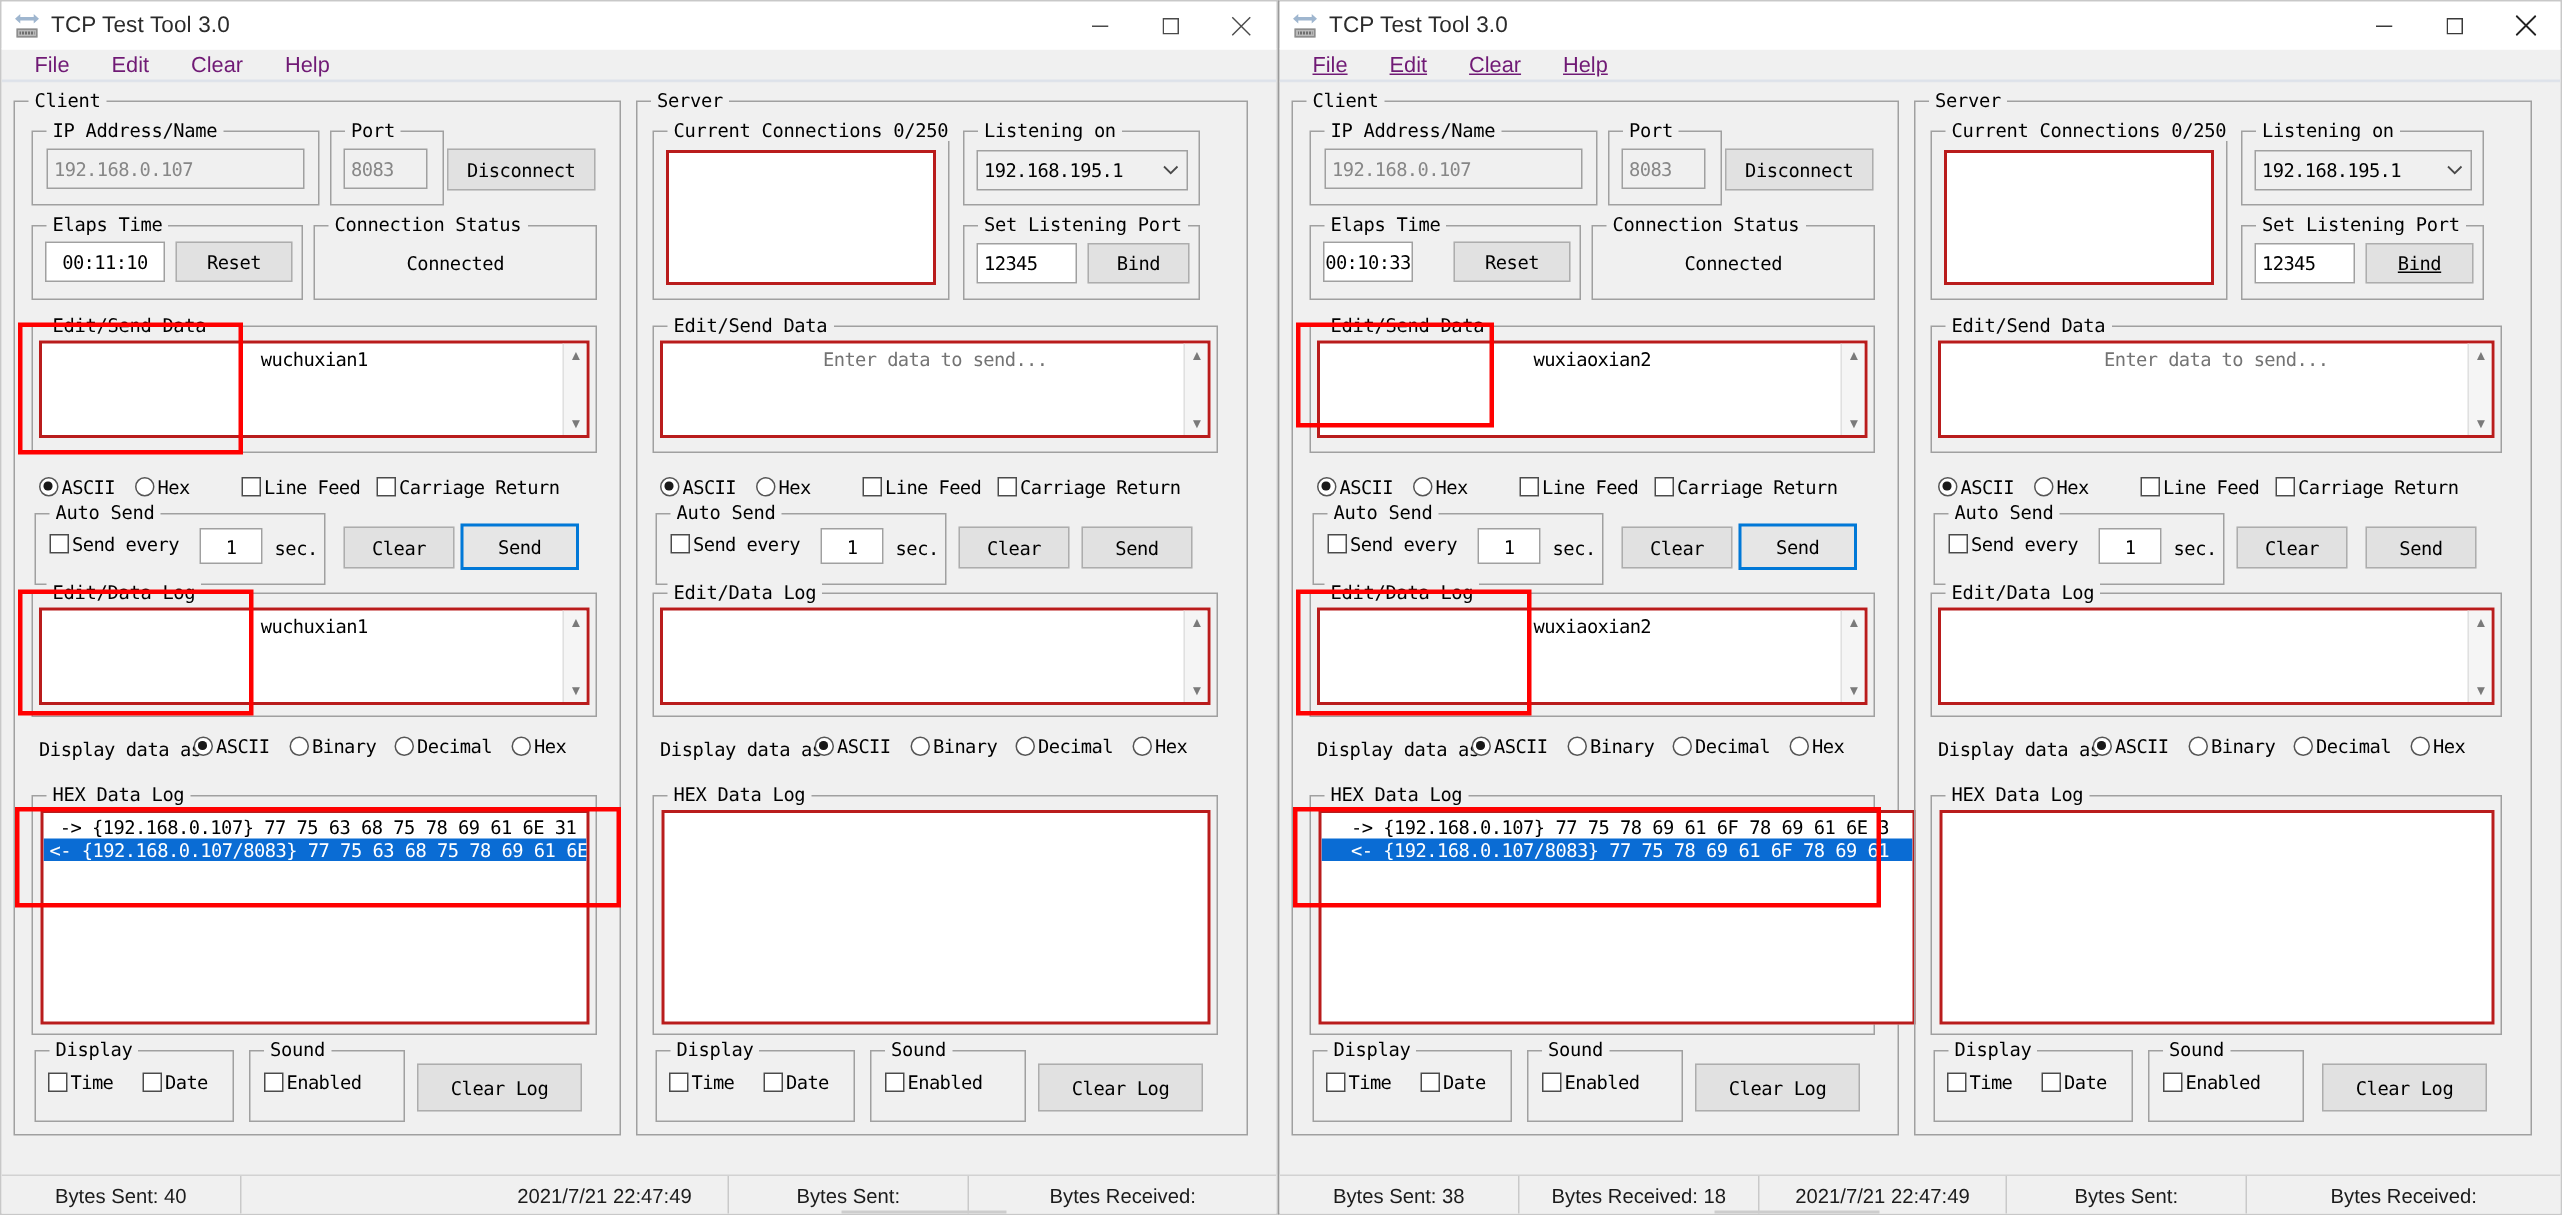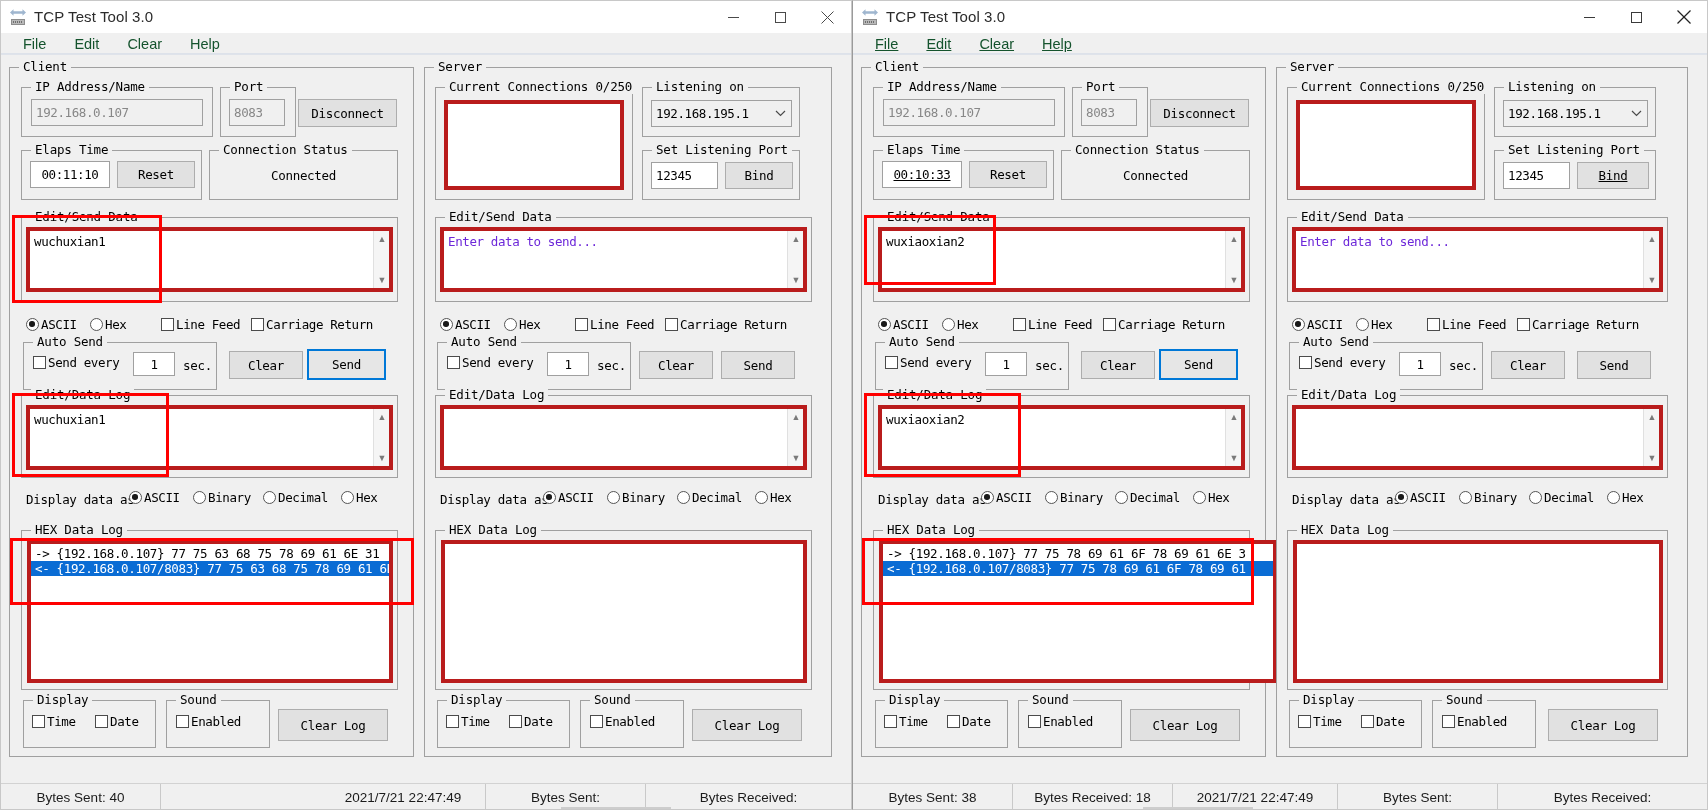--- a/index.html
+++ b/index.html
@@ -79,21 +79,21 @@
     height: 22px;
     background: #f0f0f0;
     border-bottom: 1px solid #dfe3ea;
     display: flex;
     align-items: center;
     padding-left: 8px;
     box-shadow: inset 0 -1px 0 #dde2ea;
   }
   .menu-item {
     font-size: 14.5px;
-    color: #14532d;
+    color: #701a75;
     padding: 2px 14px;
   }
   .menu-item u { text-decoration: underline; }
 
   .client-area {
     position: relative;
     background: #f0f0f0;
     height: 756px;
   }
 
@@ -153,32 +153,33 @@
     font-size: 12.5px;
     color: #000;
     white-space: nowrap;
     letter-spacing: -0.3px;
   }
 
   
   .whitebox {
     position: absolute;
     background: #ffffff;
-    border: 4px solid #b91c1c;
+    border: 2px solid #b91c1c;
     overflow: hidden;
+    text-align: center;
   }
   .whitebox .content {
     font-family: "DejaVu Sans Mono", monospace;
     font-size: 12.5px;
     color: #000;
     padding: 3px 4px;
     letter-spacing: -0.4px;
     white-space: nowrap;
   }
-  .whitebox .content.ph { color: #6d28d9; }
+  .whitebox .content.ph { color: #737373; }
 
   
   .vscroll {
     position: absolute;
     right: 0; top: 0; bottom: 0;
     width: 16px;
     background: #f5f5f5;
     border-left: 1px solid #e0e0e0;
   }
   .vscroll .arrow {
@@ -652,21 +653,21 @@
       </div>
       <div class="tfield disabled" style="left:228px; top:44px; width:56px; height:27px;">8083</div>
 
       <div class="btn" style="left:297px; top:44px; width:99px; height:28px;">
           <span>Disconnect</span>
         </div>
 
       <div class="gb" style="left:20px; top:95px; width:181px; height:50px;">
         <div class="gb-title">Elaps Time</div>
       </div>
-      <div class="tfield" style="left:29px; top:106px; width:80px; height:27px; justify-content:center; padding-left:0;text-decoration:underline;">00:10:33</div>
+      <div class="tfield" style="left:29px; top:106px; width:60px; height:27px; justify-content:center; padding-left:0;">00:10:33</div>
       <div class="btn" style="left:116px; top:106px; width:78px; height:27px;">Reset</div>
 
       <div class="gb" style="left:208px; top:95px; width:189px; height:50px;">
         <div class="gb-title">Connection Status</div>
       </div>
       <div class="plainlabel" style="left:208px; top:113px; width:189px; text-align:center;">Connected</div>
 
       <div class="gb" style="left:20px; top:162px; width:377px; height:85px;">
         <div class="gb-title">Edit/Send Data</div>
       </div>

